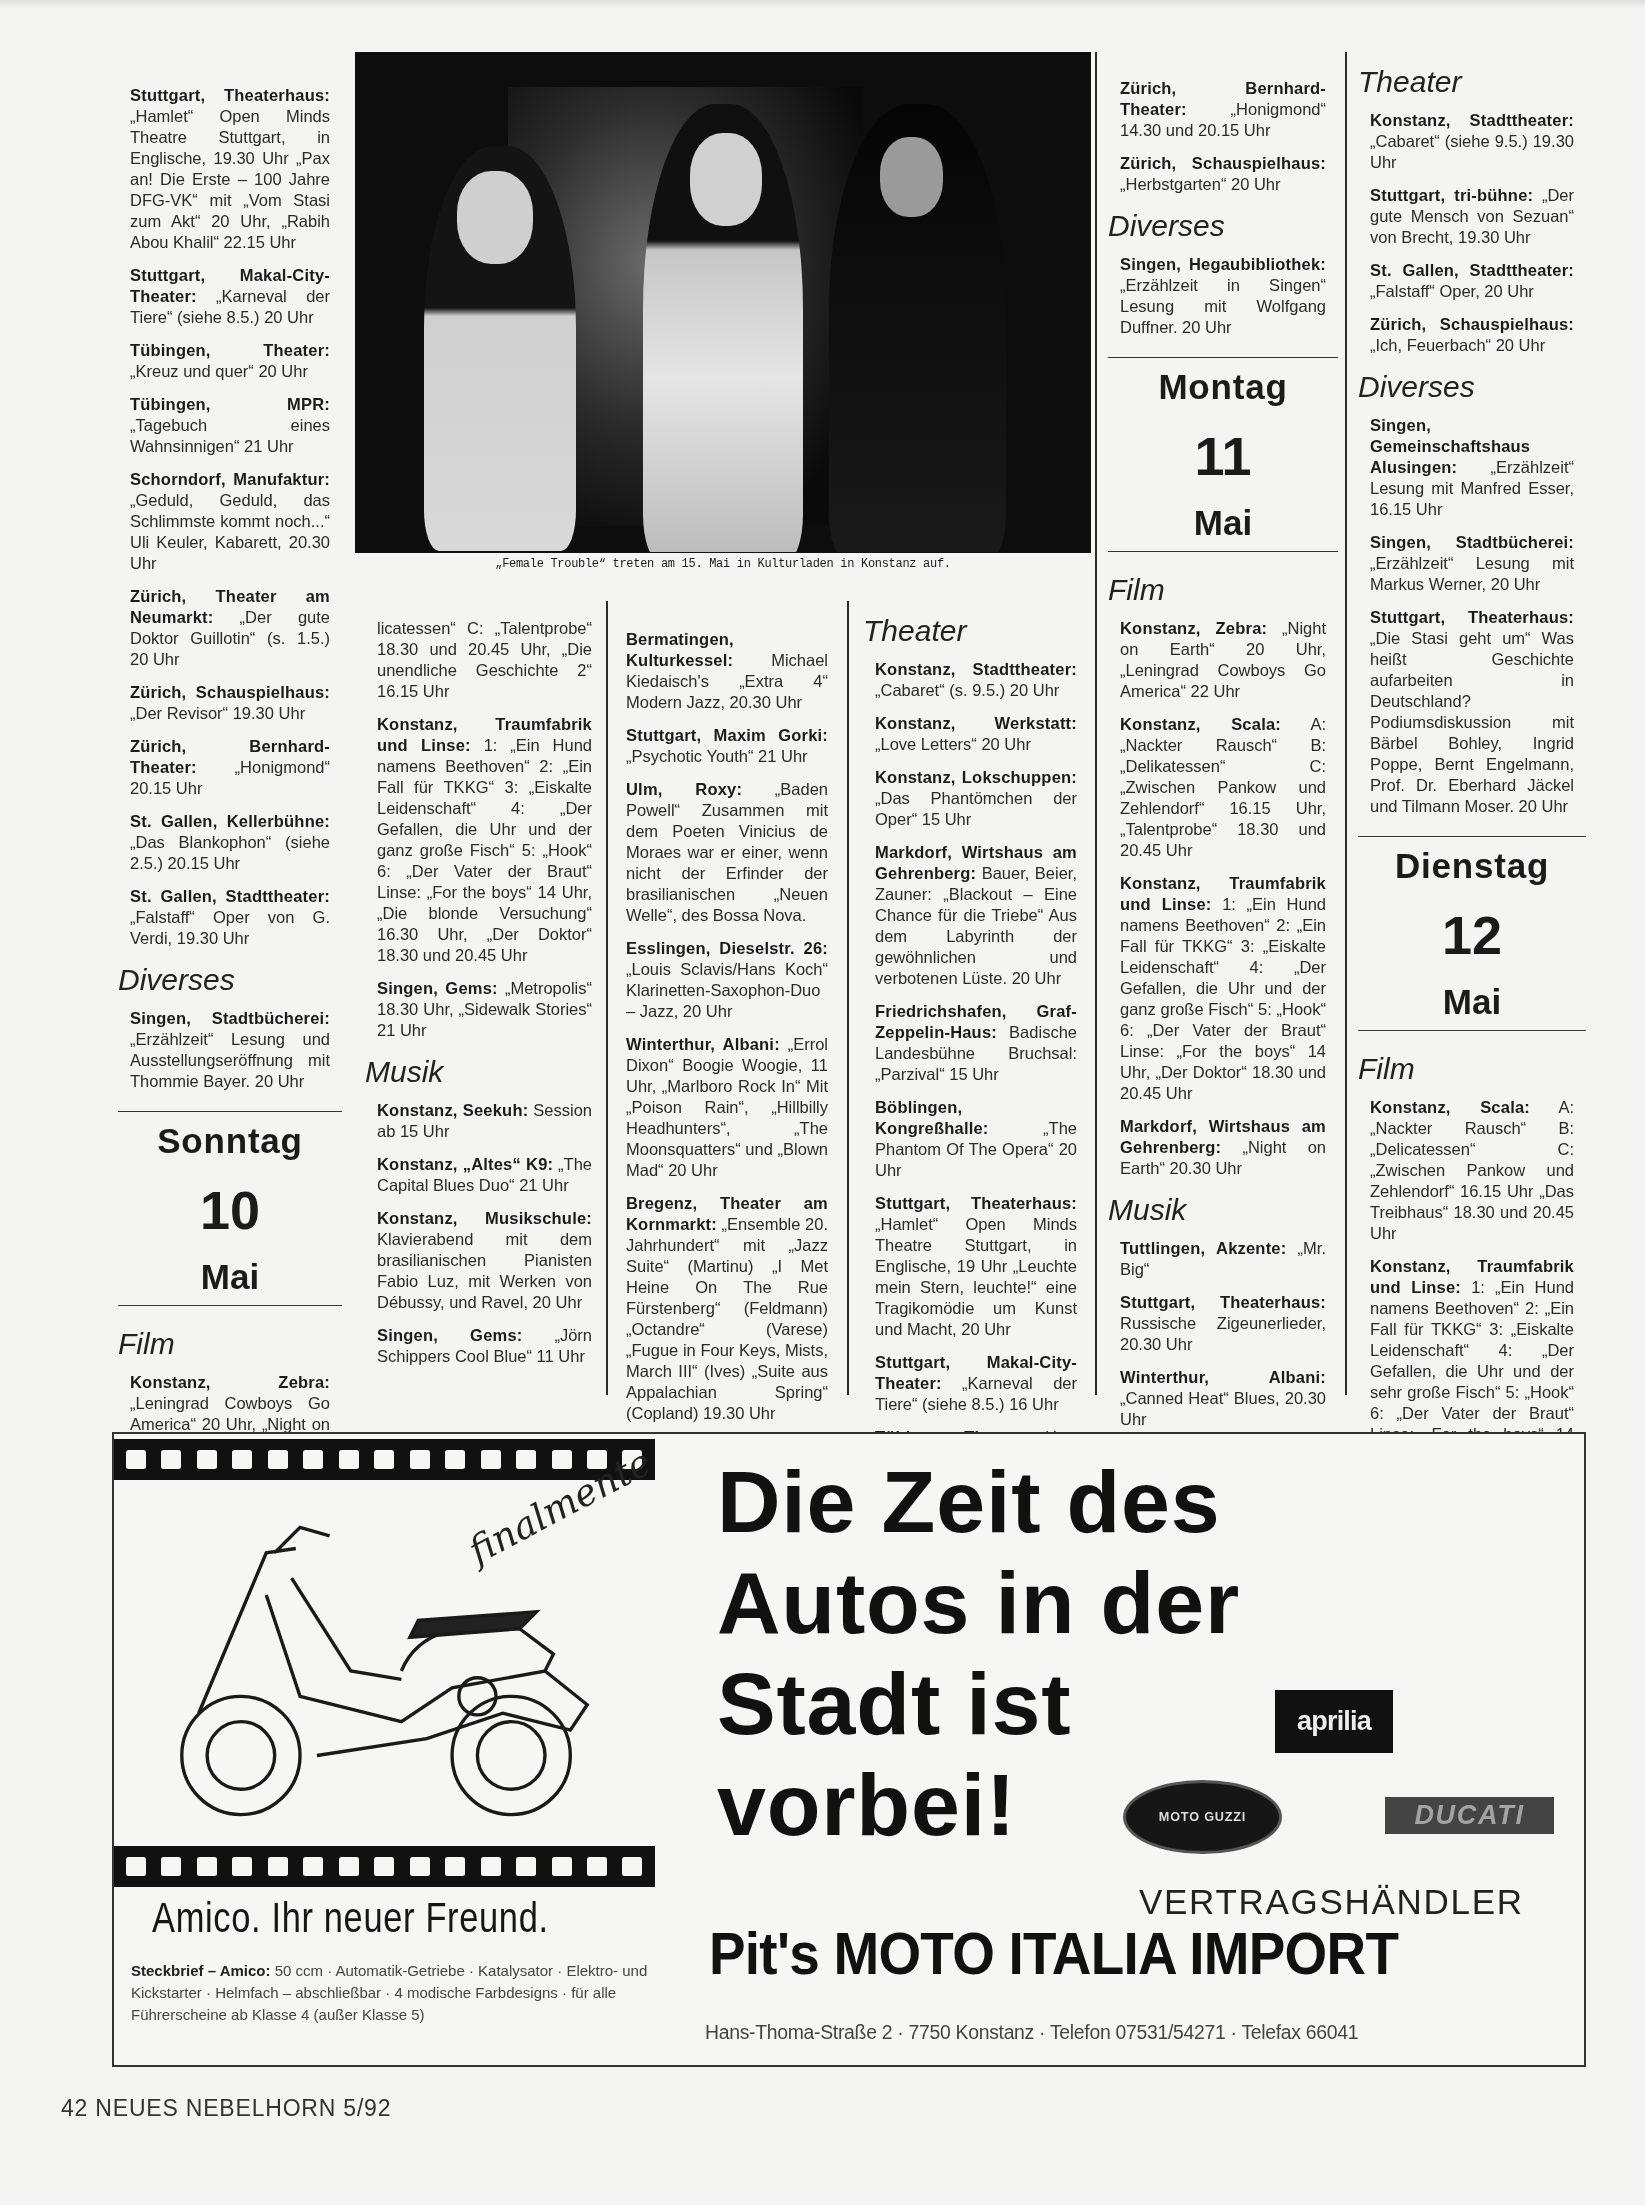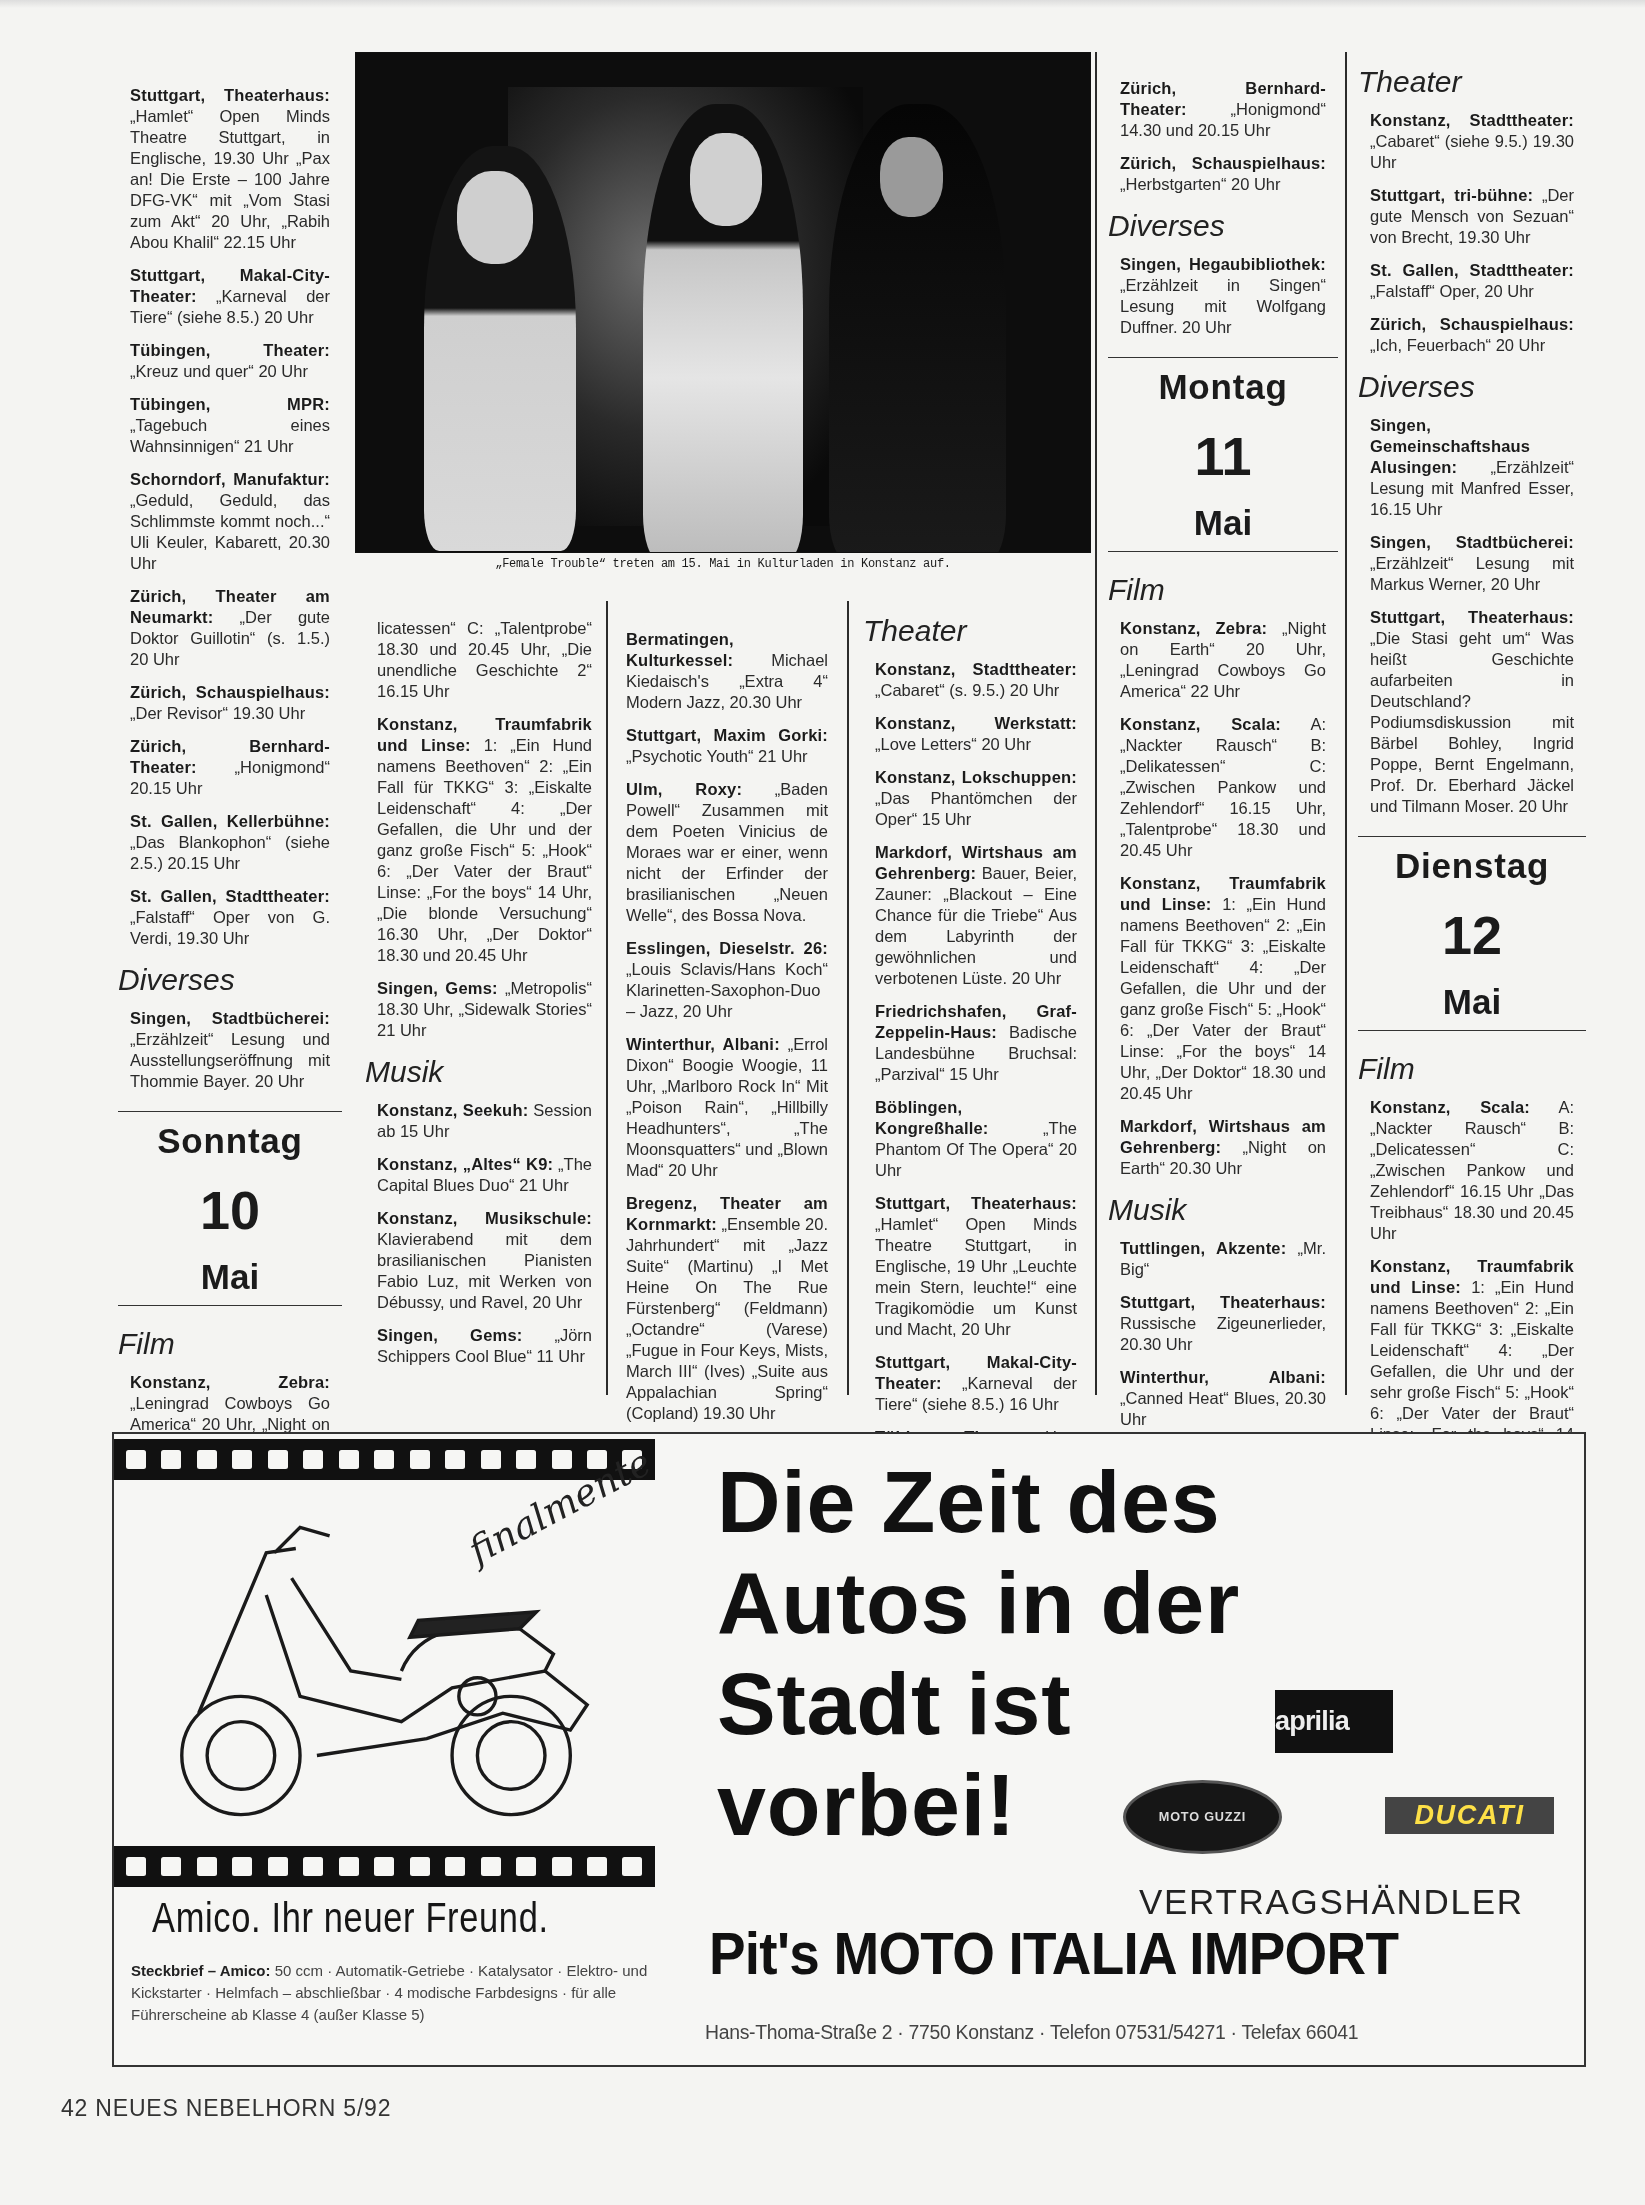--- a/index.html
+++ b/index.html
@@ -21,23 +21,23 @@
   .photo .fig { position: absolute; border-radius: 45% 45% 10% 10%; }
   .caption { position: absolute; left: 355px; top: 557px; width: 736px; text-align: center; font-size: 12px; font-family: Liberation Mono, monospace; letter-spacing: -0.3px; }
   .ad { position: absolute; left: 112px; top: 1432px; width: 1474px; height: 635px; border: 2.5px solid #333; background: #f6f6f4; }
   .filmstrip { position: absolute; left: 0; width: 541px; height: 41px; background: #111; }
   .filmstrip .hole { position: absolute; top: 11px; width: 20px; height: 18.6px; background: #f6f6f4; border-radius: 2.5px; }
   .headline { position: absolute; left: 583px; top: 17px; font-weight: bold; font-size: 88px; line-height: 101px; letter-spacing: 0.8px; color: #111; margin-left: 20px; }
   .amico-slogan { position: absolute; left: 38px; top: 460px; font-size: 42px; font-family: "Liberation Sans", sans-serif; transform: scaleX(0.82); transform-origin: left; letter-spacing: 0.8px; color: #161616; }
   .amico-spec { position: absolute; left: 17px; top: 526px; width: 524px; font-size: 15px; line-height: 22px; color: #444; }
   .amico-spec b { color: #222; }
   .finalmente { position: absolute; left: 346px; top: 51px; font-family: "DejaVu Serif", serif; font-style: italic; font-size: 37px; transform: rotate(-28deg); color: #222; }
-  .aprilia { position: absolute; left: 1161px; top: 256px; width: 118px; height: 63px; background: #111; color: #eee; font-weight: bold; font-size: 27px; line-height: 63px; text-align: left; letter-spacing: -0.8px; }
+  .aprilia { position: absolute; left: 1161px; top: 256px; width: 118px; height: 63px; background: #111; color: #eee; font-weight: bold; font-size: 27px; line-height: 63px; text-align: center; letter-spacing: -0.8px; }
   .motoguzzi { position: absolute; left: 1009px; top: 346px; width: 159px; height: 74px; background: #161616; border-radius: 50%; border: 3.4px solid #555; color: #ddd; font-size: 12.7px; font-weight: bold; line-height: 68px; text-align: center; letter-spacing: 0.8px; }
-  .ducati { position: absolute; left: 1271px; top: 363px; width: 169px; height: 37px; background: #444; color: #fde047; font-weight: bold; font-style: italic; font-size: 27px; line-height: 37px; text-align: center; letter-spacing: 1.7px; }
+  .ducati { position: absolute; left: 1271px; top: 363px; width: 169px; height: 37px; background: #444; color: #a3a3a3; font-weight: bold; font-style: italic; font-size: 27px; line-height: 37px; text-align: center; letter-spacing: 1.7px; }
   .vertrag { position: absolute; left: 1025px; top: 448px; font-size: 35px; letter-spacing: 1.7px; color: #222; }
   .dealer { position: absolute; left: 595px; top: 486px; font-weight: bold; font-size: 59px; letter-spacing: -0.8px; transform: scaleX(0.93); transform-origin: left; color: #111; }
   .address { position: absolute; left: 591px; top: 587px; font-size: 19.4px; color: #444; letter-spacing: -0.3px; }
   .footer { position: absolute; left: 61px; top: 2095px; font-size: 23px; font-weight: normal; color: #333; letter-spacing: 0.8px; }
 </style>
 </head>
 <body>
 
 <div class="page-edge-top"></div>
 

